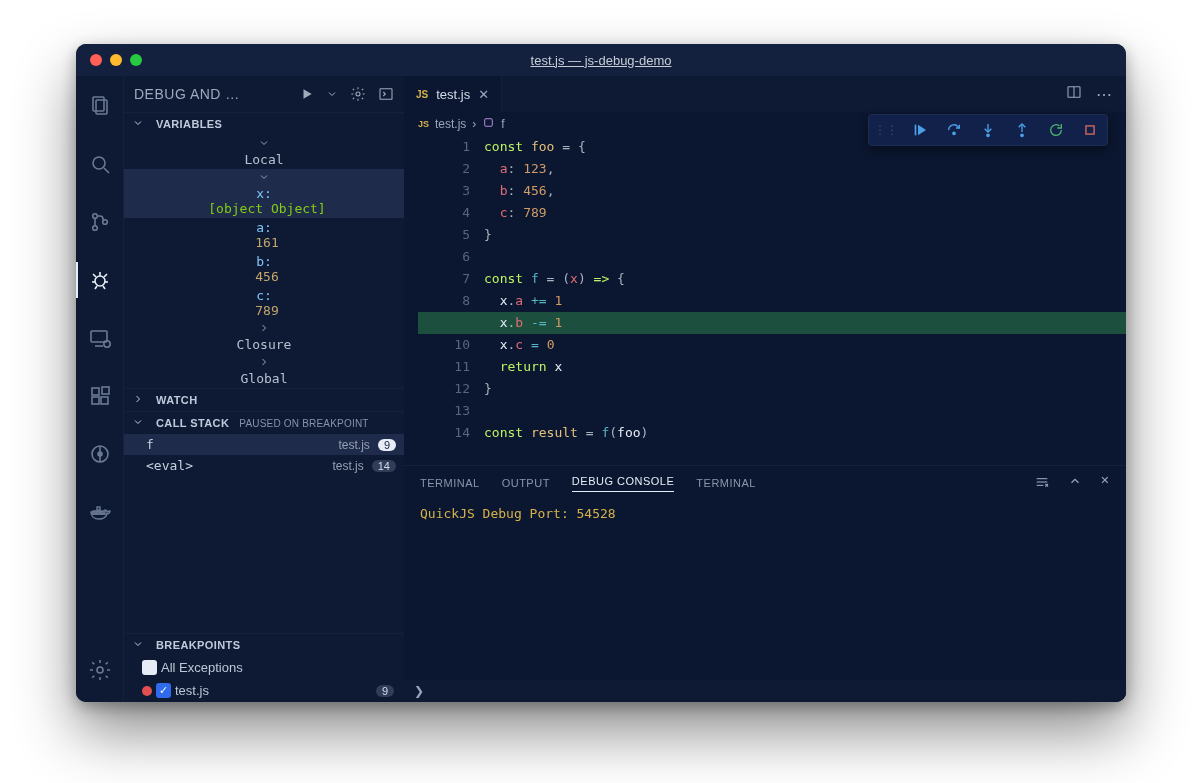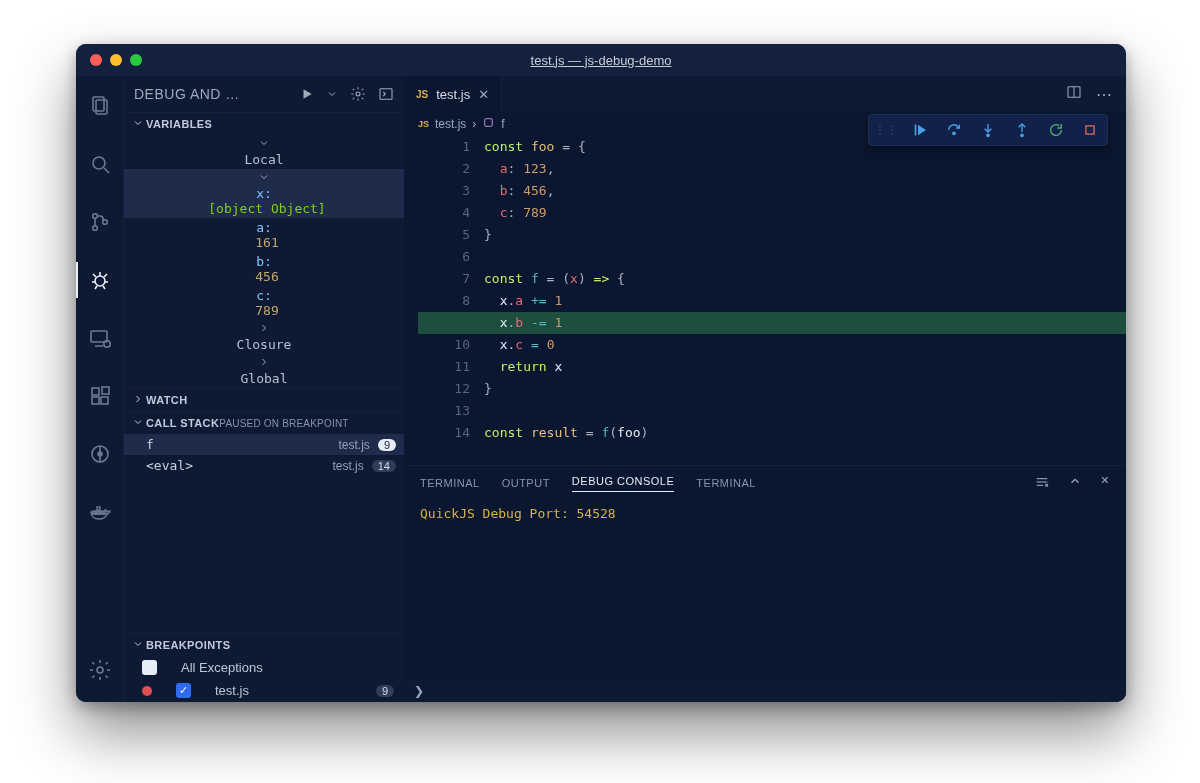--- a/index.html
+++ b/index.html
@@ -24,39 +24,39 @@
   .activity .aitem.active::before { content:""; position:absolute; left:0; top:0; bottom:0; width:2px; background:#e6edf7; }
   .activity svg { width:24px; height:24px; }
   .activity .bottom { margin-top:auto; margin-bottom:14px; }
   
   .sidebar { width:280px; background:#0e1a34; display:flex; flex-direction:column; font-size:13px; }
   .sb-head { height:36px; display:flex; align-items:center; padding:0 10px; gap:12px; color:#9ea9bc; }
   .sb-head .label { font-size:14px; letter-spacing:.5px; color:#9ea9bc; flex:1; overflow:hidden; text-overflow:ellipsis; white-space:nowrap;}
   .sb-head .hicon { color:#9ea9bc; display:flex; align-items:center; cursor:pointer;}
   .play { color:#44b36a; }
   .section { border-top:1px solid #15203a; }
-  .sec-title { display:flex; align-items:center; gap:0; padding:4px 8px; font-size:11px; font-weight:700; letter-spacing:.4px; color:#c0cadb; cursor:pointer;}
+  .sec-title { display:flex; align-items:center; gap:10px; padding:4px 8px; font-size:11px; font-weight:700; letter-spacing:.4px; color:#c0cadb; cursor:pointer;}
   .sec-title .chev { width:14px; display:inline-block; }
   .sec-status { font-size:10px; color:#8792a8; font-weight:400; letter-spacing:.2px; }
   .tree { font-family: Menlo, Consolas, "SF Mono", monospace; font-size:13px; }
   .trow { display:flex; align-items:center; padding:2px 0; color:#b6c0d0; cursor:pointer;flex-direction:column;}
   .trow.hl { background:#1e2b4a; }
   .indent { display:inline-block; }
   .tkey { color:#7fc5f9; }
   .tval { color:#c4a56b; margin-left:6px;}
   .trow .chev { color:#9aa6ba; width:14px; text-align:center;}
   
   .csrow { display:flex; align-items:center; padding:3px 8px 3px 22px; gap:8px; cursor:pointer;}
   .csrow.hl { background:#1e2b4a; }
   .csrow .fn { flex:1; font-family:Menlo,monospace; color:#c6d0de;}
   .csrow .file { color:#95a0b4; font-size:12px;}
   .csrow .badge { background:#303c58; border-radius:8px; padding:0 6px; font-size:11px; color:#d3dbe9;}
   .csrow.hl .badge { background:#e6edf7; color:#13203e; }
   
-  .bp-row { display:flex; align-items:center; gap:24px; padding:4px 10px 4px 18px; cursor:pointer;}
+  .bp-row { display:flex; align-items:center; gap:4px; padding:4px 10px 4px 18px; cursor:pointer;}
   .bp-dot { width:10px; height:10px; border-radius:50%; }
   .chk { width:15px; height:15px; border-radius:3px; display:inline-flex; align-items:center; justify-content:center; font-size:11px; }
   .chk.off { background:#e6edf7; color:#0e1a34; }
   .chk.on { background:#2f6bed; color:#fff; }
   .bp-badge { margin-left:auto; background:#303c58; border-radius:8px; padding:0 6px; font-size:11px; color:#d3dbe9;}
   
   .main { flex:1; display:flex; flex-direction:column; min-width:0; background:#0b1730;}
   .tabs { height:36px; background:#0e1a34; display:flex; align-items:stretch; }
   .tab { display:flex; align-items:center; gap:8px; padding:0 12px; background:#0b1730; color:#d4dbe7; font-size:13px; border-right:1px solid #13203e; cursor:pointer;}
   .tab .jsico { color:#d6b24a; font-size:10px; font-weight:700; }

